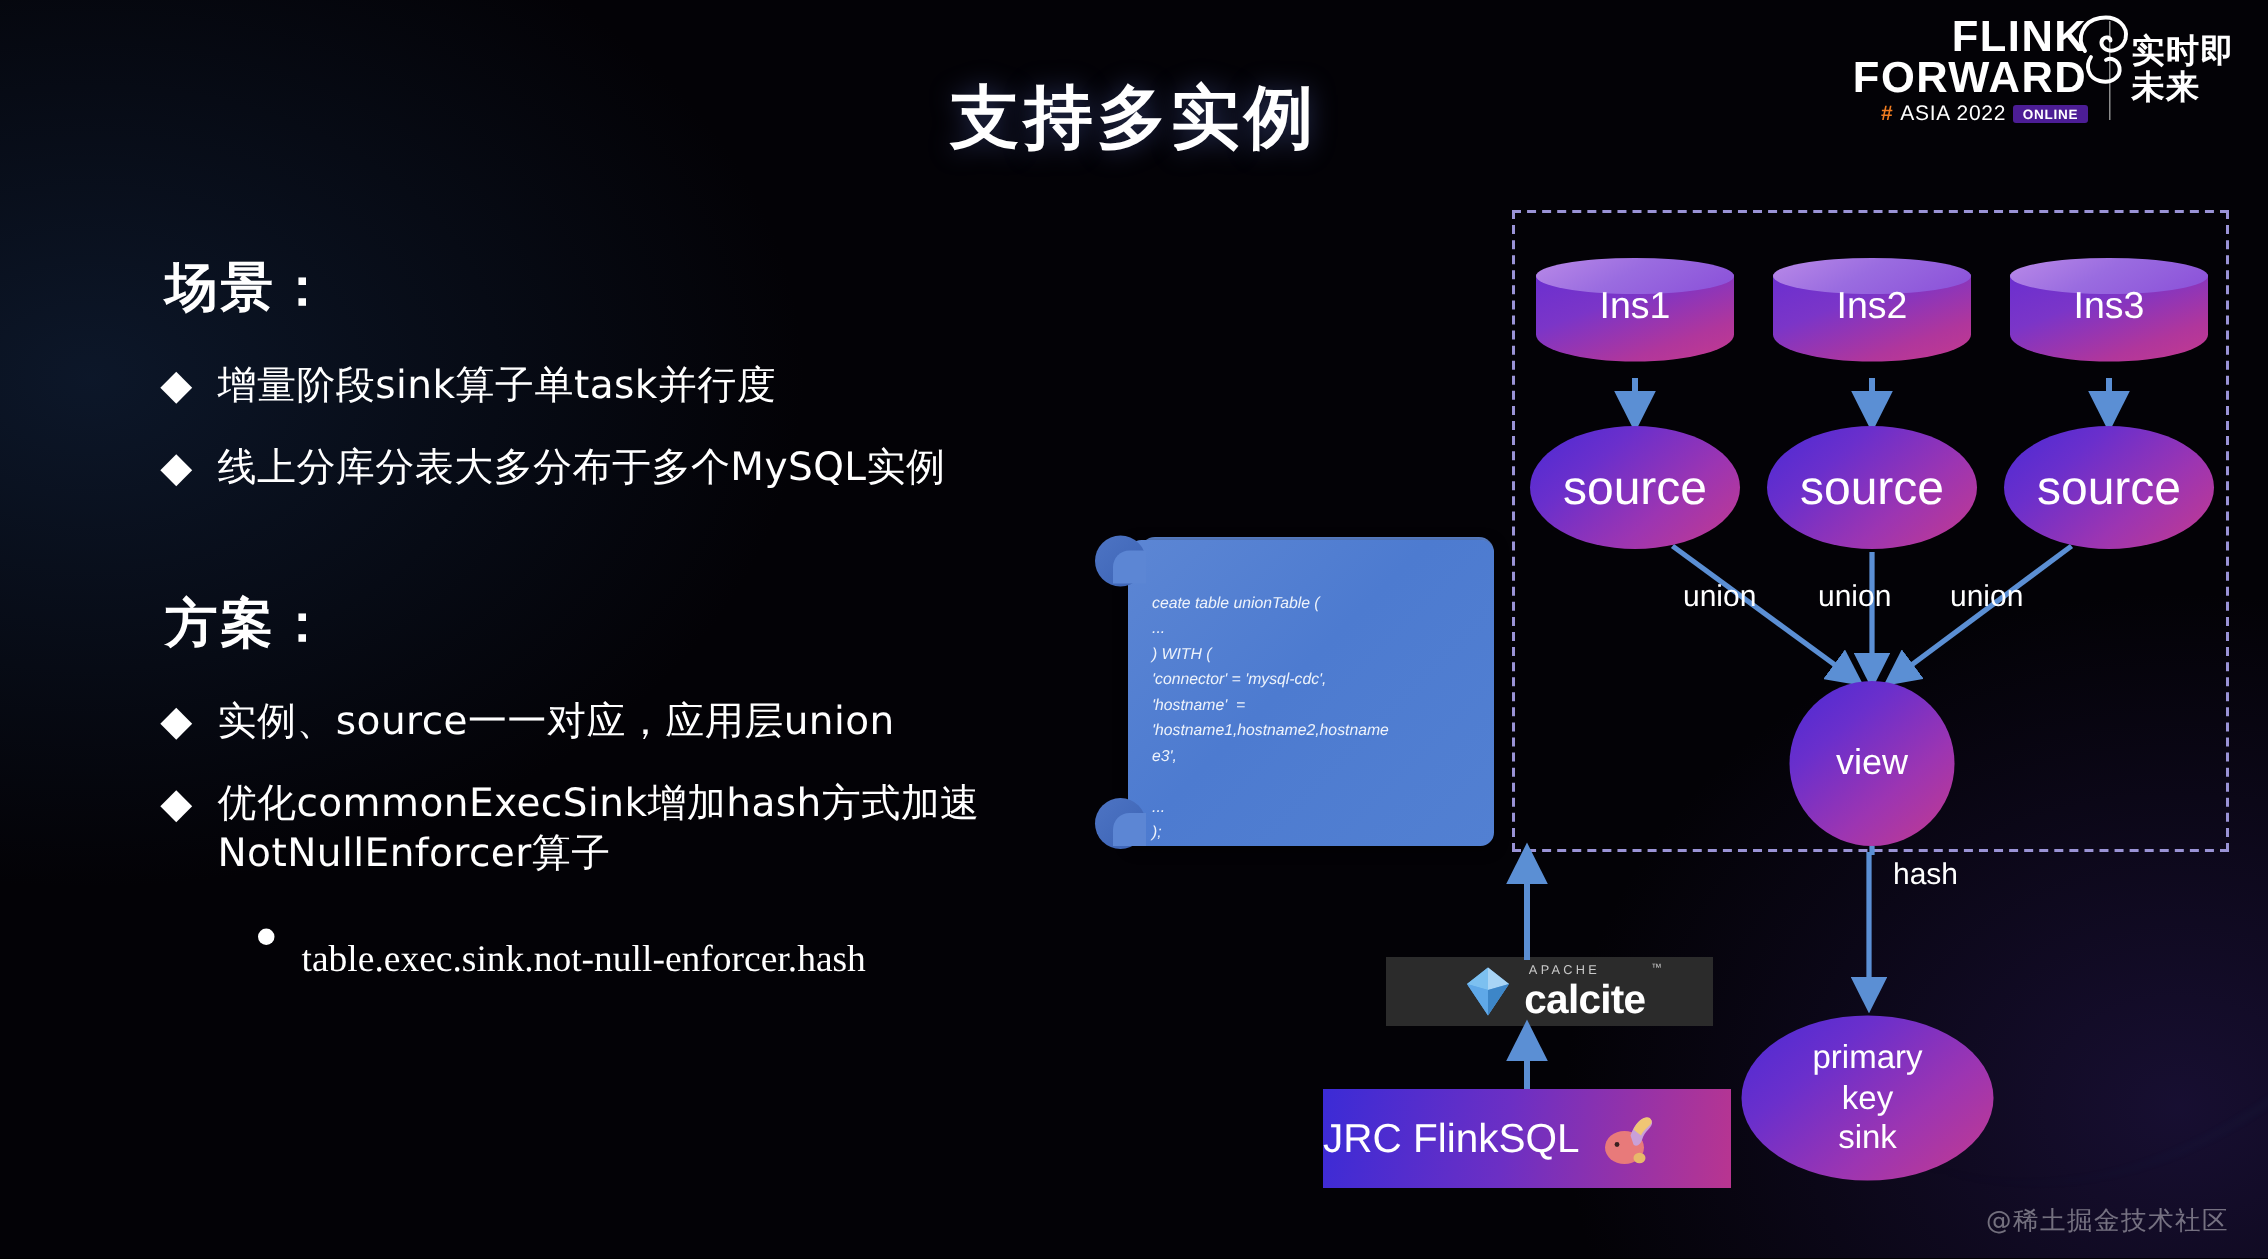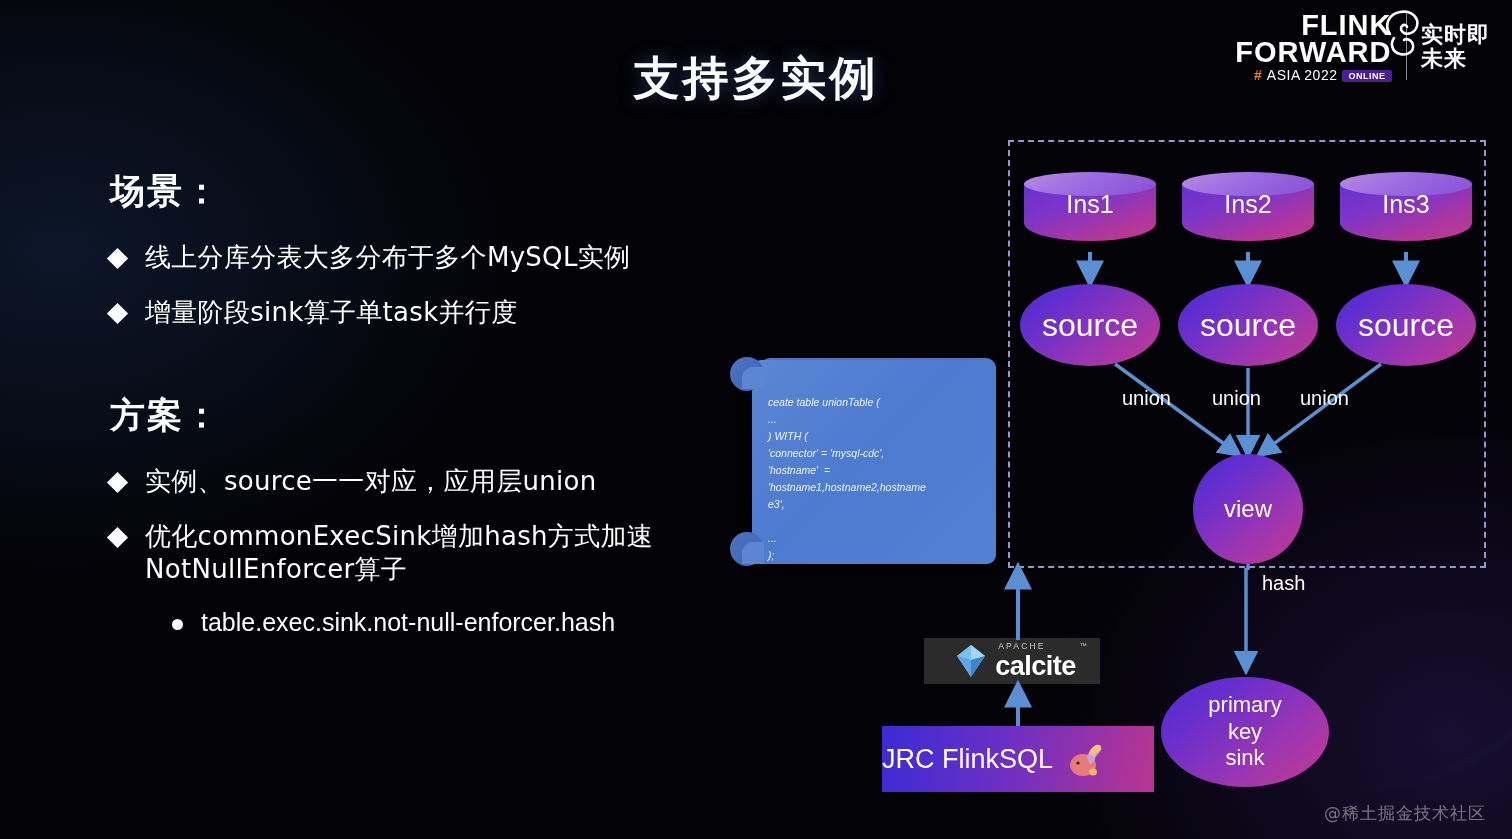--- a/index.html
+++ b/index.html
@@ -120,21 +120,21 @@
   .blt { display:flex; align-items:flex-start; gap:20px; margin-bottom:22px; }
   .dia { width:15px; height:15px; background:#fff; flex:0 0 auto;
          transform:rotate(45deg); margin-top:10px; }
   .blt-tx { color:#fff; font-size:26px; line-height:1.28;
             font-family:"DejaVu Sans",sans-serif; letter-spacing:.3px; }
   .sec2 { margin-top:62px; }
   .sub-item { display:flex; align-items:flex-start; gap:18px;
               margin-left:62px; margin-top:12px; }
   .dot { width:11px; height:11px; border-radius:50%; background:#fff;
          flex:0 0 auto; margin-top:11px; }
-  .sub-tx { color:#fff; font-size:25px; font-family:Liberation Sans, sans-serif; }
+  .sub-tx { color:#fff; font-size:25px; font-family:Liberation Serif, serif;margin-top:18px; }
 
   
   #scroll { position:absolute; left:730px; top:356px; width:266px; height:212px; }
   .scr-body { position:absolute; left:22px; top:4px; right:0; bottom:4px;
               background:linear-gradient(135deg,#5c86d4,#4d7bd0 45%,#5280d2);
               border-radius:9px 9px 9px 9px;
               box-shadow:0 2px 9px rgba(0,0,0,.55); }
   .scr-top { position:absolute; left:30px; top:2px; width:236px; height:20px;
              background:#5f89d6; border-radius:10px; }
   .roll { position:absolute; width:34px; height:34px; border-radius:50%;
@@ -170,21 +170,21 @@
          display:flex; align-items:center; justify-content:center;
          color:#fff; }
   .src { width:140px; height:82px; font-size:32px; }
   .view { width:110px; height:110px; font-size:24px; }
   .pks { width:168px; height:110px; font-size:22px; line-height:1.22; }
 
   .lbl { position:absolute; color:#fff; font-size:20px;
          font-family:"Liberation Sans",sans-serif; }
 
   
-  #calcite { position:absolute; left:924px; top:638px; width:176px; height:46px;
+  #calcite { position:absolute; left:924px; top:638px; width:218px; height:46px;
              background:#2b2b2b; display:flex; align-items:center;
              justify-content:center; gap:5px; padding-left:4px; }
   .cal-txt { display:flex; flex-direction:column; align-items:flex-start;
              line-height:1; position:relative; }
   .cal-ap { color:#c9c9c9; font-size:8.5px; letter-spacing:2.2px;
             margin-left:3px; margin-bottom:2px; }
   .cal-name { color:#fff; font-size:27px; font-weight:700; letter-spacing:-.5px;
               font-family:"Liberation Sans",sans-serif; }
   .cal-tm { position:absolute; right:-11px; top:0px; color:#c9c9c9; font-size:7px; }
 
@@ -243,25 +243,25 @@
     </div>
   </div>
 
   <div id="title">支持多实例</div>
 
   <div id="left">
     <div class="sec-head">场景：</div>
     <div class="bullets">
       <div class="blt">
         <span class="dia"></span>
-        <span class="blt-tx">线上分库分表大多分布于多个MySQL实例</span>
+        <span class="blt-tx">增量阶段sink算子单task并行度</span>
       </div>
       <div class="blt">
         <span class="dia"></span>
-        <span class="blt-tx">增量阶段sink算子单task并行度</span>
+        <span class="blt-tx">线上分库分表大多分布于多个MySQL实例</span>
       </div>
     </div>
 
     <div class="sec-head sec2">方案：</div>
     <div class="bullets">
       <div class="blt">
         <span class="dia"></span>
         <span class="blt-tx">实例、source一一对应，应用层union</span>
       </div>
       <div class="blt">

